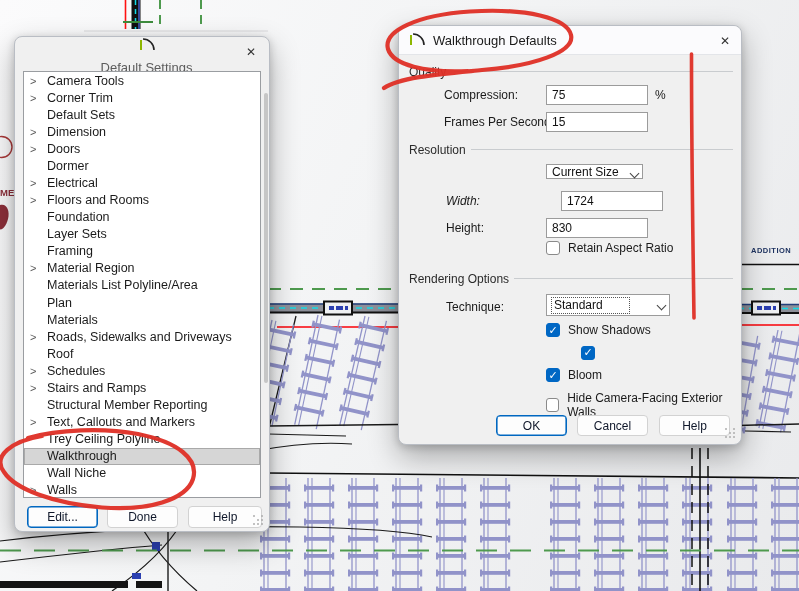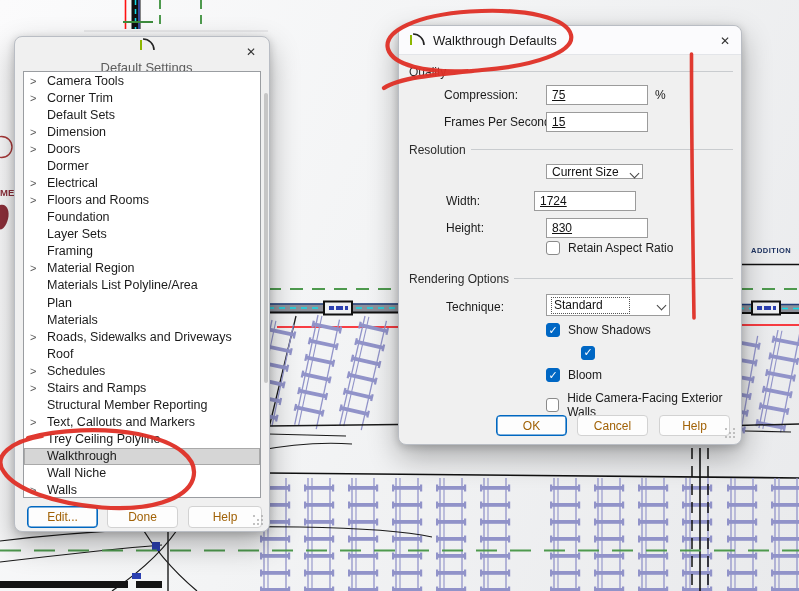--- a/index.html
+++ b/index.html
@@ -13,21 +13,21 @@
   .dlg{position:absolute;background:#f0f0f0;border:1px solid #b9bdc4;border-radius:8px;
        box-shadow:0 12px 30px rgba(0,0,0,.30),0 2px 8px rgba(0,0,0,.18);}
   .titlebar{position:absolute;left:0;top:0;right:0;display:flex;align-items:center;}
   .appicon{width:16px;height:16px;flex:0 0 16px;}
   .close{position:absolute;top:6px;width:20px;height:18px;text-align:center;line-height:18px;
          font-size:12px;color:#333;cursor:pointer;}
   .grip{position:absolute;right:5px;bottom:5px;width:11px;height:11px;}
   .grip::before{content:"";position:absolute;left:0;top:0;width:2px;height:2px;border-radius:50%;
      background:#aeaeae;box-shadow:8px 0 0 #aeaeae,4px 4px 0 #aeaeae,8px 4px 0 #aeaeae,0 8px 0 #aeaeae,4px 8px 0 #aeaeae,8px 8px 0 #aeaeae;}
   .btn{position:absolute;height:22px;background:#fdfdfd;border:1px solid #d2d2d2;border-radius:4px;
-       font-family:inherit;font-size:12px;color:#a16207;padding:0;cursor:pointer;}
+       font-family:inherit;font-size:12px;color:#0f172a;padding:0;cursor:pointer;}
   .btn.primary{border:1px solid #0067c0;box-shadow:inset 0 0 0 .6px #0067c0;}
 
   
   .ldlg{left:14px;top:36px;width:254px;height:494px;z-index:10;}
   .ldlg .titlebar{height:28px;padding-left:9px;gap:7px;flex-direction:column;}
   .ldlg .title{font-size:13px;color:#5c5c5c;}
   .ldlg .close{right:8px;}
   .tree{position:absolute;left:8px;top:34px;width:238px;height:427px;background:#fff;
         border:1px solid #9a9da1;overflow:hidden;box-sizing:border-box;}
   .trow{position:relative;height:17.08px;display:flex;align-items:center;font-size:12.5px;color:#1b1b1b;
@@ -40,21 +40,21 @@
   
   .rdlg{left:398px;top:25px;width:342px;height:418px;z-index:20;}
   .rdlg .titlebar{height:28px;padding-left:10px;gap:8px;background:#fbfbfd;border-bottom:1px solid #e3e5e9;
                   border-radius:8px 8px 0 0;}
   .rdlg .title{font-size:13px;color:#1a1a1a;}
   .rdlg .close{right:6px;}
   .grouplabel{position:absolute;font-size:12px;color:#2b2b2b;}
   .groupline{position:absolute;height:1px;background:#c9cccf;}
   .flabel{position:absolute;font-size:12px;color:#1a1a1a;white-space:nowrap;}
   .field{position:absolute;width:95px;height:18px;border:1px solid #9b9b9b;background:#fff;
-         font-family:inherit;font-size:12px;color:#111;padding:0 0 0 5px;text-decoration:underline;}
+         font-family:inherit;font-size:12px;color:#111;padding:0 0 0 5px;}
   .combo{position:absolute;height:15px;border:1px solid #9b9b9b;background:#fff;display:flex;
          align-items:center;box-sizing:border-box;padding-left:5px;font-size:12px;color:#111;cursor:pointer;}
   .combo .chevbox{position:absolute;right:4px;top:5px;width:8px;height:8px;}
   .combo .chevbox::before{content:"";position:absolute;left:1px;top:0;width:6px;height:6px;
          border-right:1.4px solid #444;border-bottom:1.4px solid #444;transform:rotate(45deg);}
   .combo .focusdot{outline:1px dotted #555;padding:0 26px 1px 2px;}
   .ck{position:absolute;display:flex;align-items:center;gap:8px;font-size:12px;color:#1a1a1a;cursor:pointer;}
   .ckbox{width:14px;height:14px;border-radius:3px;box-sizing:border-box;display:flex;
          align-items:center;justify-content:center;}
   .ckbox.on{background:#0067c4;border:1px solid #0067c4;}
@@ -690,22 +690,22 @@
     <span class="flabel" style="left:256px;top:62px;">%</span>
     <span class="flabel" style="left:45px;top:89px;">Frames Per Second:</span>
     <input class="field" style="left: 147px; top: 86px;" value="15">
 
     <span class="grouplabel" style="left:10px;top:117px;">Resolution</span>
     <div class="groupline" style="left:72px;right:8px;top:123px;"></div>
     <div class="combo" style="left:147px;top:138px;width:97px;">
       <span>Current Size</span>
       <span class="chevbox"></span>
     </div>
-    <span class="flabel" style="left:47px;top:168px;">Width:</span>
-    <input class="field" style="left: 135px; top: 165px;" value="1724">
+    <span class="flabel" style="left:47px;top:168px;font-style:italic;">Width:</span>
+    <input class="field" style="left: 162px; top: 165px;" value="1724">
     <span class="flabel" style="left:47px;top:195px;">Height:</span>
     <input class="field" style="left: 147px; top: 192px;" value="830">
     <label class="ck" style="left:147px;top:215px;">
       <span class="ckbox off"></span>
       <span>Retain Aspect Ratio</span>
     </label>
 
     <span class="grouplabel" style="left:10px;top:246px;text-align:right;">Rendering Options</span>
     <div class="groupline" style="left:115px;right:8px;top:252px;"></div>
     <span class="flabel" style="left:47px;top:274px;">Technique:</span>

